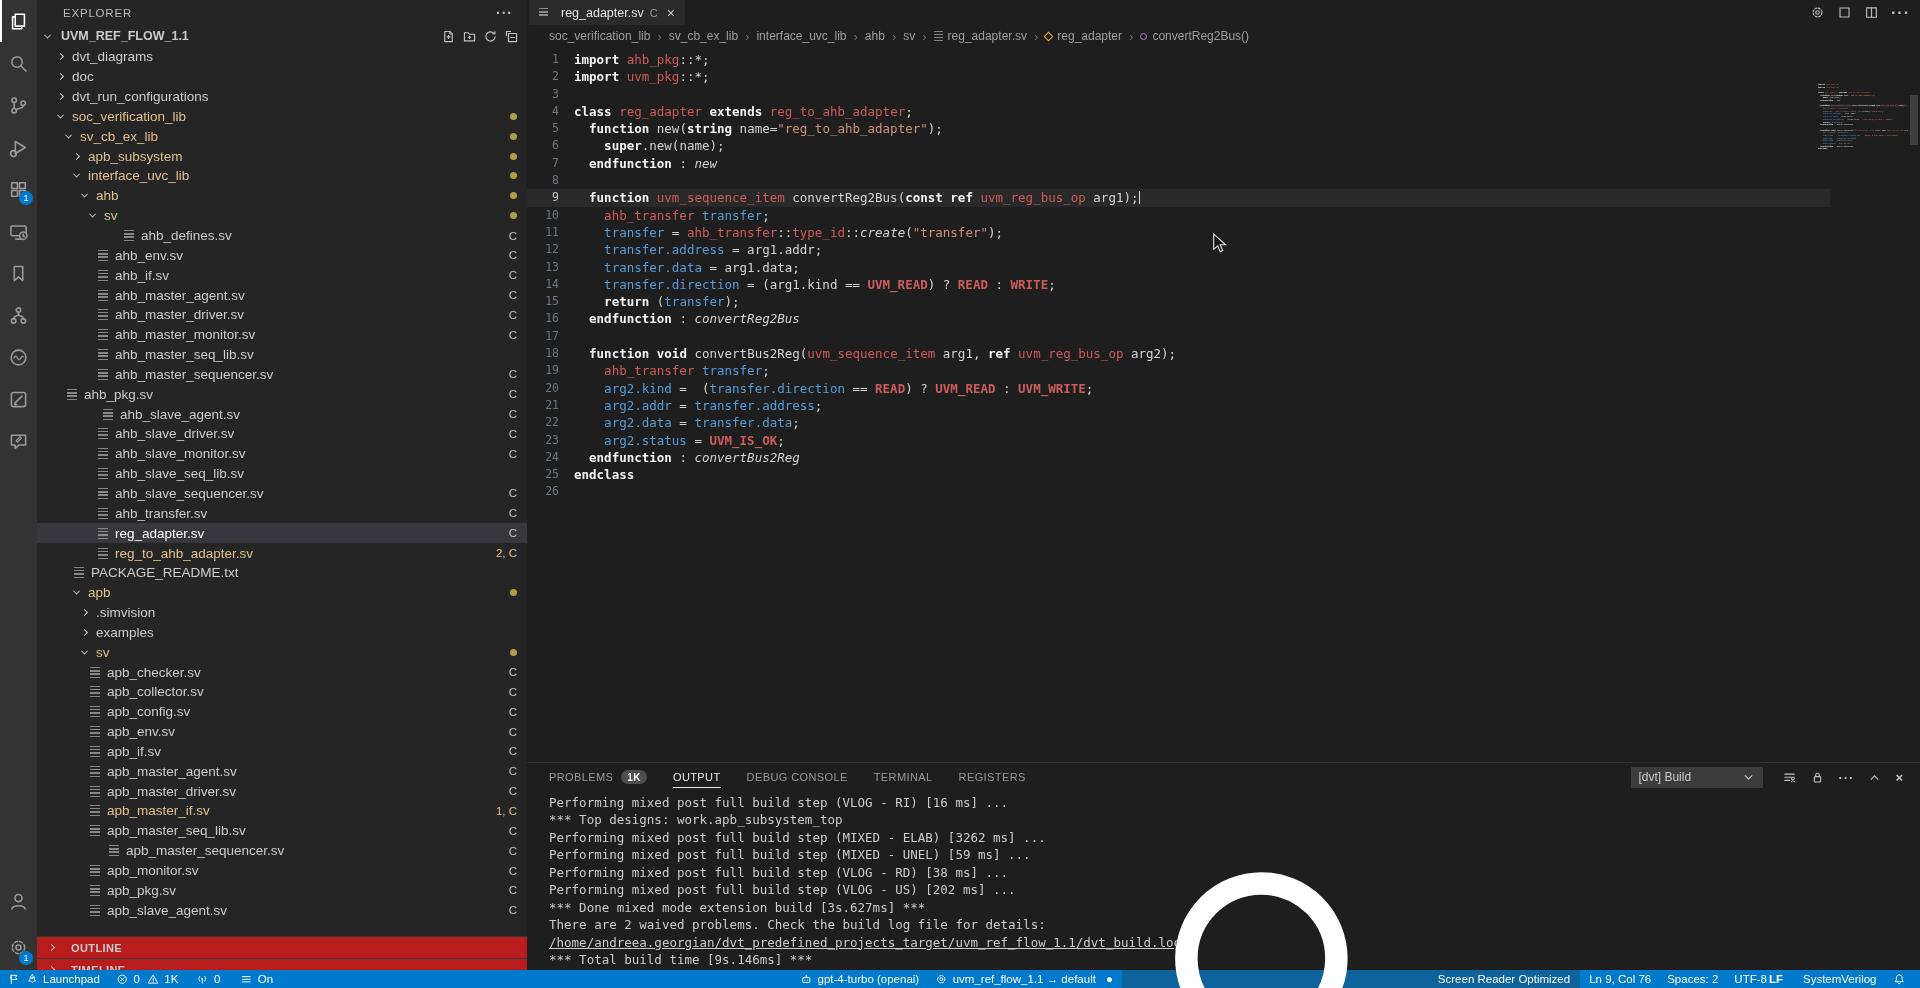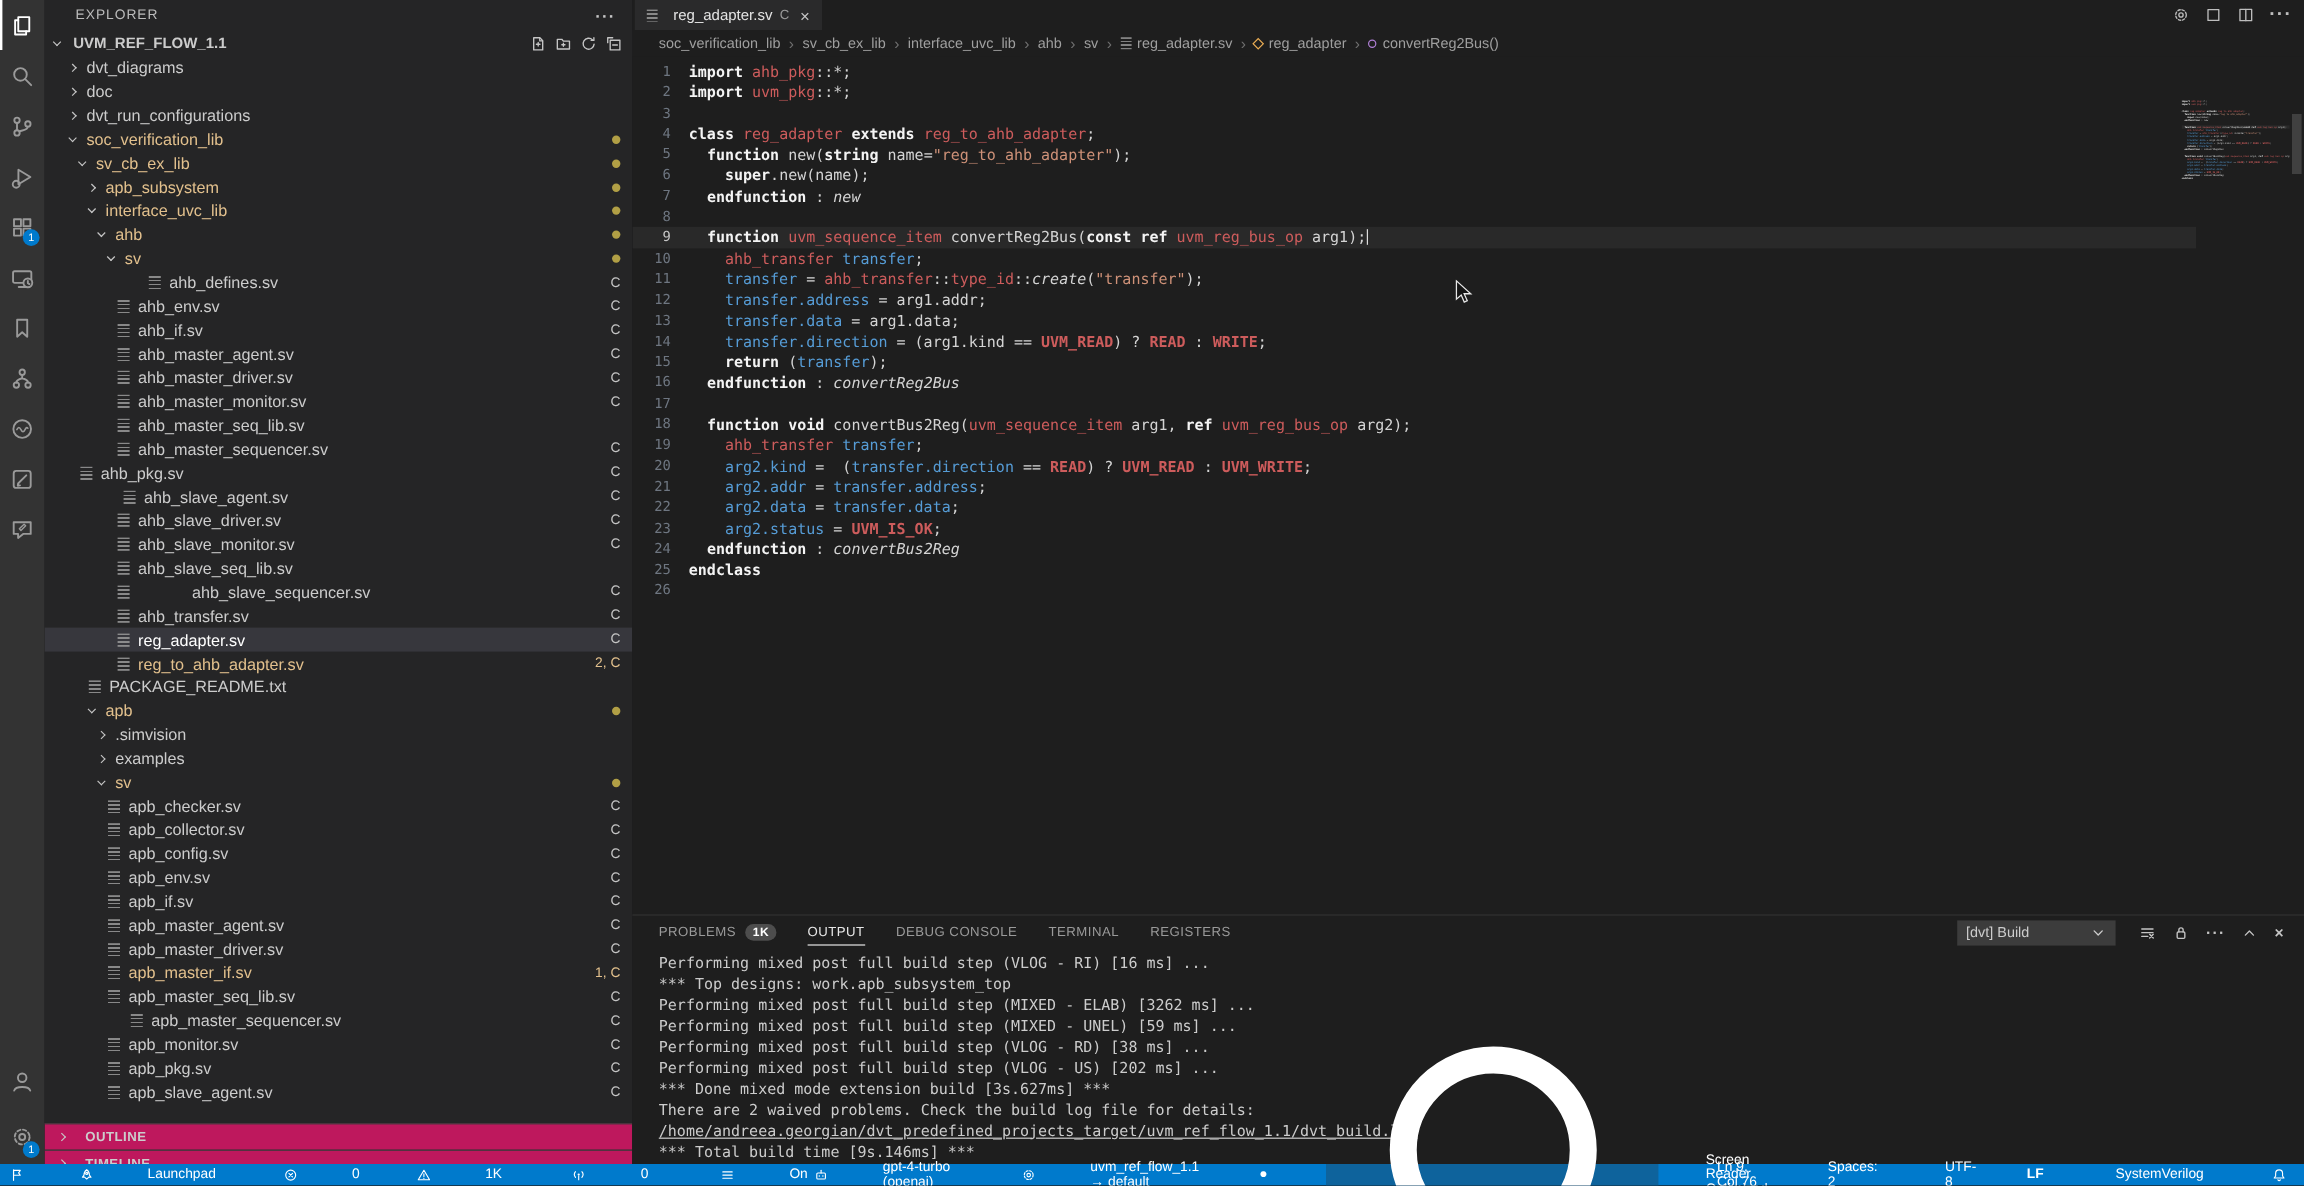--- a/index.html
+++ b/index.html
@@ -31,21 +31,21 @@
   .row.sel { background:#37373d; color:#ffffff; }
   .row.mod { color:#e2c08d; }
   .chev { width:5px; height:5px; border-right:1.4px solid #c5c5c5; border-bottom:1.4px solid #c5c5c5; margin-right:9px; flex:none; }
   .chev.exp { transform:rotate(45deg) translate(-1px,-1px); }
   .chev.col { transform:rotate(-45deg); }
   .ficon { width:10px; height:11px; margin-right:7px; flex:none; opacity:.85;
     background:linear-gradient(#9a9a9a 0 1.3px,transparent 1.3px 3.2px,#9a9a9a 3.2px 4.5px,transparent 4.5px 6.4px,#9a9a9a 6.4px 7.7px,transparent 7.7px 9.6px,#9a9a9a 9.6px 10.9px,transparent 0); }
   .row .rbadge { margin-left:auto; font-size:11.5px; color:#c5c5c5; }
   .row.mod .rbadge { color:#e2c08d; }
   .row .rdot { margin-left:auto; width:7px; height:7px; border-radius:50%; background:#b19f45; }
-  .sb-sec { position:absolute; left:0; right:0; height:22px; display:flex; align-items:center; gap:8px; font-weight:bold; font-size:11px; letter-spacing:.4px; color:#cccccc; border-top:1px solid #3a3a3a; padding-left:12px; background:#be185d; cursor:pointer; }
+  .sb-sec { position:absolute; left:0; right:0; height:22px; display:flex; align-items:center; gap:8px; font-weight:bold; font-size:11px; letter-spacing:.4px; color:#cccccc; border-top:1px solid #3a3a3a; padding-left:12px; background:#b91c1c; cursor:pointer; }
   .sb-sec.outline { bottom:12px; }
   .sb-sec.timeline { bottom:-10px; }
 
   
   .main { position:absolute; left:527px; right:0; top:0; bottom:18px; background:#1e1e1e; }
   .tabbar { height:25px; background:#1e1e1e; display:flex; align-items:stretch; position:relative; }
   .tab { display:flex; align-items:center; background:#2a2a2b; padding:0 10px; gap:6px; font-size:12.5px; color:#e4e4e4; cursor:pointer; margin-left:2px; }
   .tab .tbadge { font-size:11px; color:#9b9b9b; }
   .tab .tclose { color:#c5c5c5; font-size:14px; margin-left:3px; }
   .ed-actions { position:absolute; right:10px; top:0; height:25px; display:flex; align-items:center; gap:12px; color:#bdbdbd; }
@@ -86,21 +86,21 @@
   .panel-right { margin-left:auto; display:flex; align-items:center; gap:13px; padding-right:16px; color:#c5c5c5; }
   .build-select { width:132px; height:21px; background:#3c3c3c; color:#cccccc; font-size:12px; display:flex; align-items:center; justify-content:space-between; padding:0 7px; cursor:pointer; margin-right:6px; }
   .build-select .icn { width:12px; height:12px; }
   .panel-right .icn { width:15px; height:15px; cursor:pointer; }
   .panel-right .txtic { font-weight:bold; letter-spacing:1px; font-size:13px; cursor:pointer; }
   .pout { padding:3px 0 0 22px; font-family:"DejaVu Sans Mono",monospace; font-size:12.5px; line-height:17.45px; color:#cccccc; white-space:pre; }
   .pout .link { text-decoration:underline; cursor:pointer; }
 
   
   .statusbar { position:absolute; left:0; right:0; bottom:0; height:18px; background:#007acc; color:#ffffff; display:flex; align-items:center; font-size:11.5px; padding:0 10px 0 8px; z-index:6; }
-  .sb-left, .sb-right { display:flex; align-items:center;gap:40px; }
+  .sb-left, .sb-right { display:flex; align-items:center; }
   .sb-right { margin-left:auto; }
   .st-it { display:flex; align-items:center; gap:4px; cursor:pointer; }
   .st-it .icn { width:12.5px; height:12.5px; }
   .seg-dark { background:#0e639c; height:18px; display:flex; align-items:center; padding:0 10px; gap:6px; margin:0 9px; }
   .mouse { position:absolute; left:1212px; top:233px; z-index:50; pointer-events:none; }
 </style>
 </head>
 <body>
 
 <div class="activitybar" id="activitybar">
@@ -354,21 +354,21 @@
       </div>
       <div class="row" style="padding-left: 61px;">
         <span class="ficon"></span>
         <span>ahb_slave_monitor.sv</span>
         <span class="rbadge">C</span>
       </div>
       <div class="row" style="padding-left: 61px;">
         <span class="ficon"></span>
         <span>ahb_slave_seq_lib.sv</span>
       </div>
-      <div class="row" style="padding-left: 61px; gap: 45px;">
+      <div class="row" style="padding-left: 61px;">
         <span class="ficon"></span>
         <span>ahb_slave_sequencer.sv</span>
         <span class="rbadge">C</span>
       </div>
       <div class="row" style="padding-left: 61px;">
         <span class="ficon"></span>
         <span>ahb_transfer.sv</span>
         <span class="rbadge">C</span>
       </div>
       <div class="row sel" style="padding-left: 61px;">

